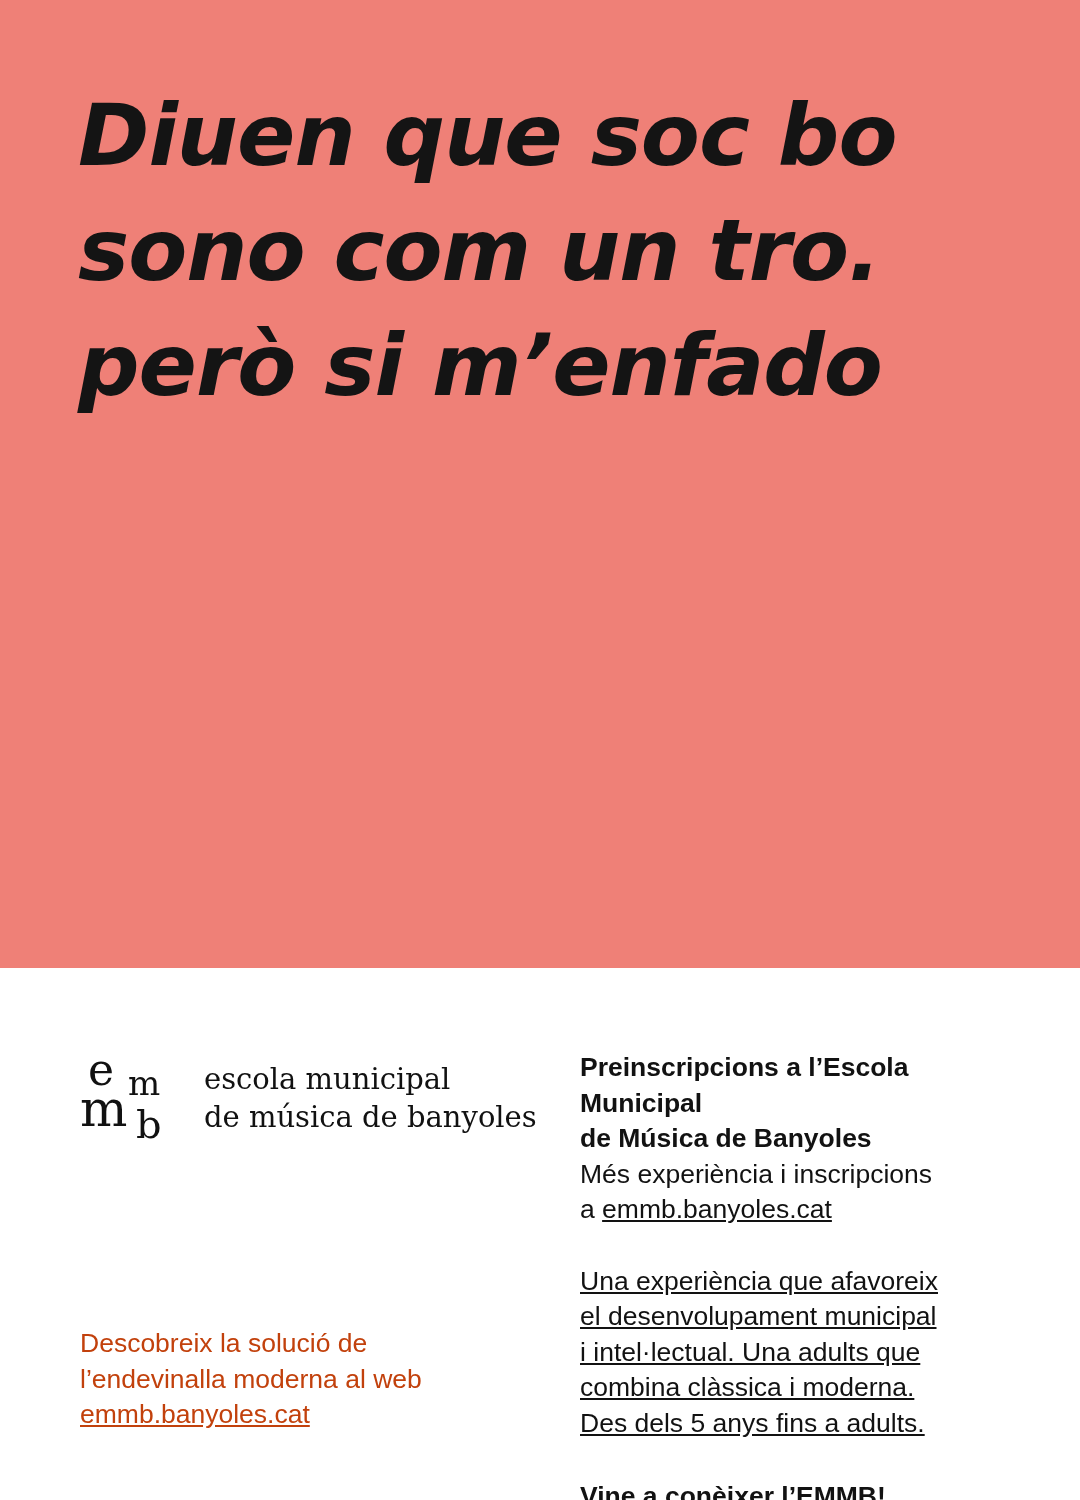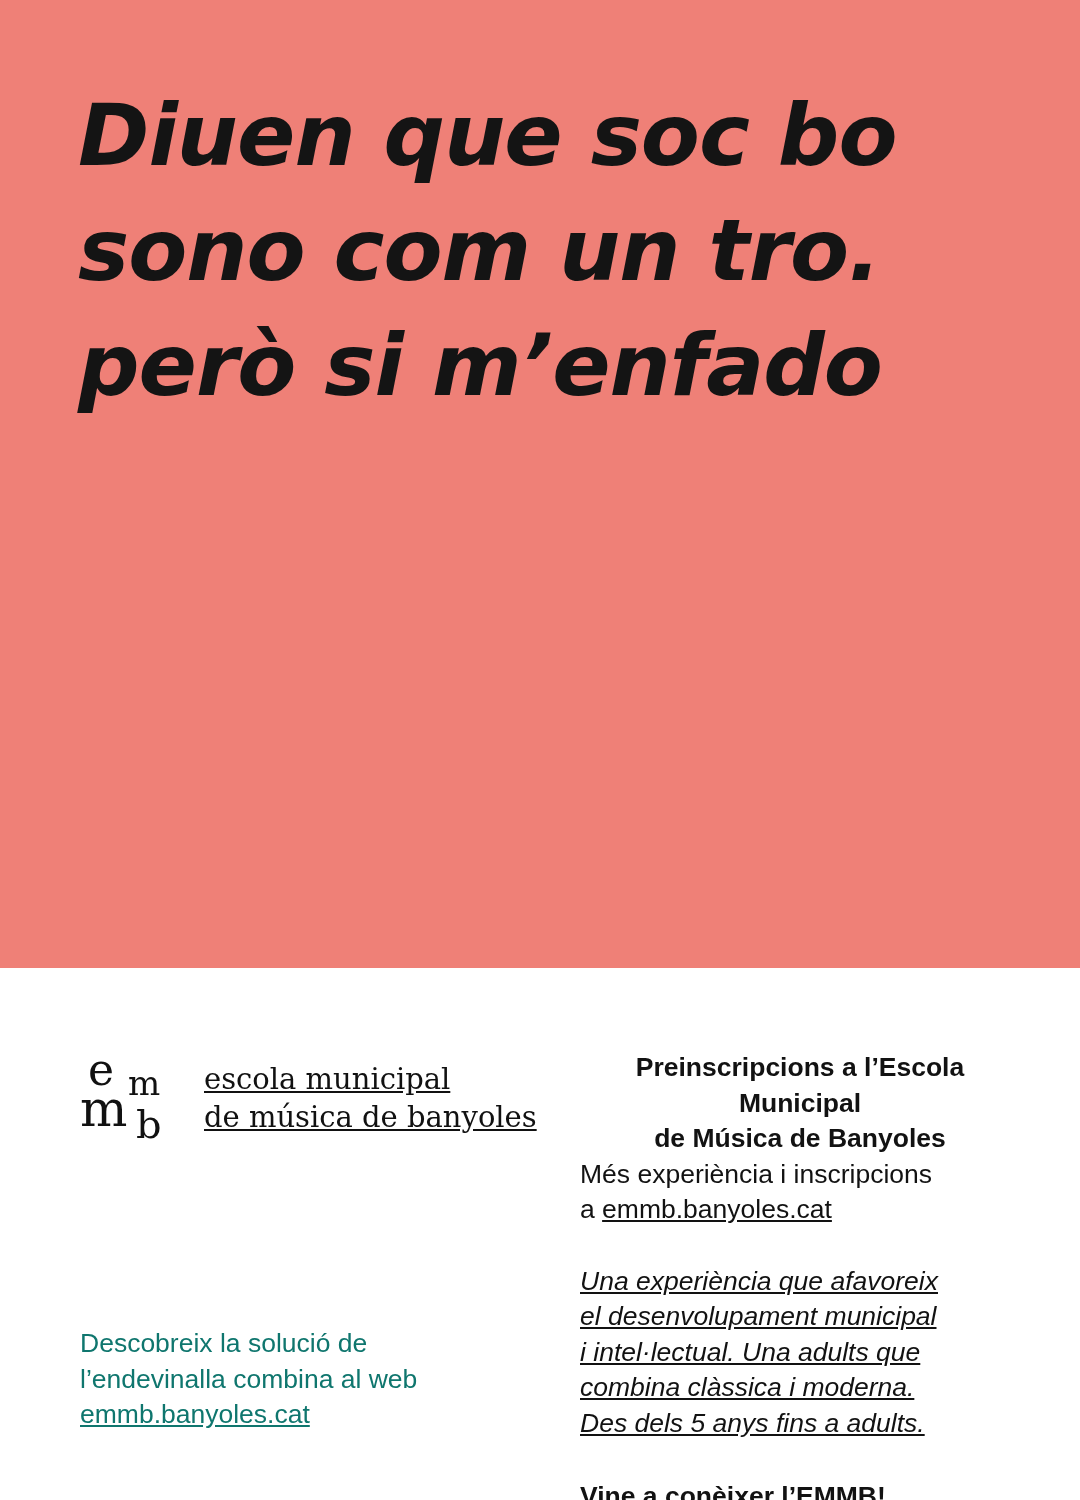--- a/index.html
+++ b/index.html
@@ -94,63 +94,60 @@
     top: 58px;
     font-size: 40px;
   }
   .logo-words {
     margin-left: 14px;
     font-family: "DejaVu Serif", serif;
     font-size: 29px;
     line-height: 1.28;
     color: #111111;
     white-space: nowrap;
-    text-decoration: underline;
   }
 
   
   .left-note {
     position: absolute;
     left: 80px;
     top: 358px;
     font-size: 26.5px;
     line-height: 1.34;
-    color: #0f766e;
+    color: #c2410c;
   }
   .left-note .link {
     text-decoration: underline;
   }
 
   
   .right-col {
     position: absolute;
     left: 580px;
     top: 82px;
     width: 440px;
     color: #121212;
   }
   .right-col p {
     margin: 0;
     font-size: 26.5px;
     line-height: 1.34;
   }
   .rc-title {
     font-weight: bold;
-    text-align: center;
   }
   .rc-info {
     margin-top: 0 !important;
   }
   .rc-underline {
     text-decoration: underline;
   }
   .rc-block-underline {
     margin-top: 36px !important;
     text-decoration: underline;
-    font-style: italic;
   }
   .rc-cta {
     margin-top: 38px !important;
     font-weight: bold;
   }
   .nowrap { white-space: nowrap; }
 </style>
 </head>
 <body>
 
@@ -174,21 +171,21 @@
         <span class="l-b">b</span>
       </div>
       <div class="logo-words">
         <div>escola municipal</div>
         <div>de música de banyoles</div>
       </div>
     </div>
 
     <div class="left-note">
       <div>Descobreix la solució de</div>
-      <div>l’endevinalla combina al web</div>
+      <div>l’endevinalla moderna al web</div>
       <div class="link">emmb.banyoles.cat</div>
     </div>
 
     <div class="right-col">
       <p class="rc-title">
         <span>Preinscripcions a l’Escola Municipal</span><br>
         <span>de Música de Banyoles</span>
       </p>
       <p class="rc-info">
         <span>Més experiència i inscripcions</span><br>

